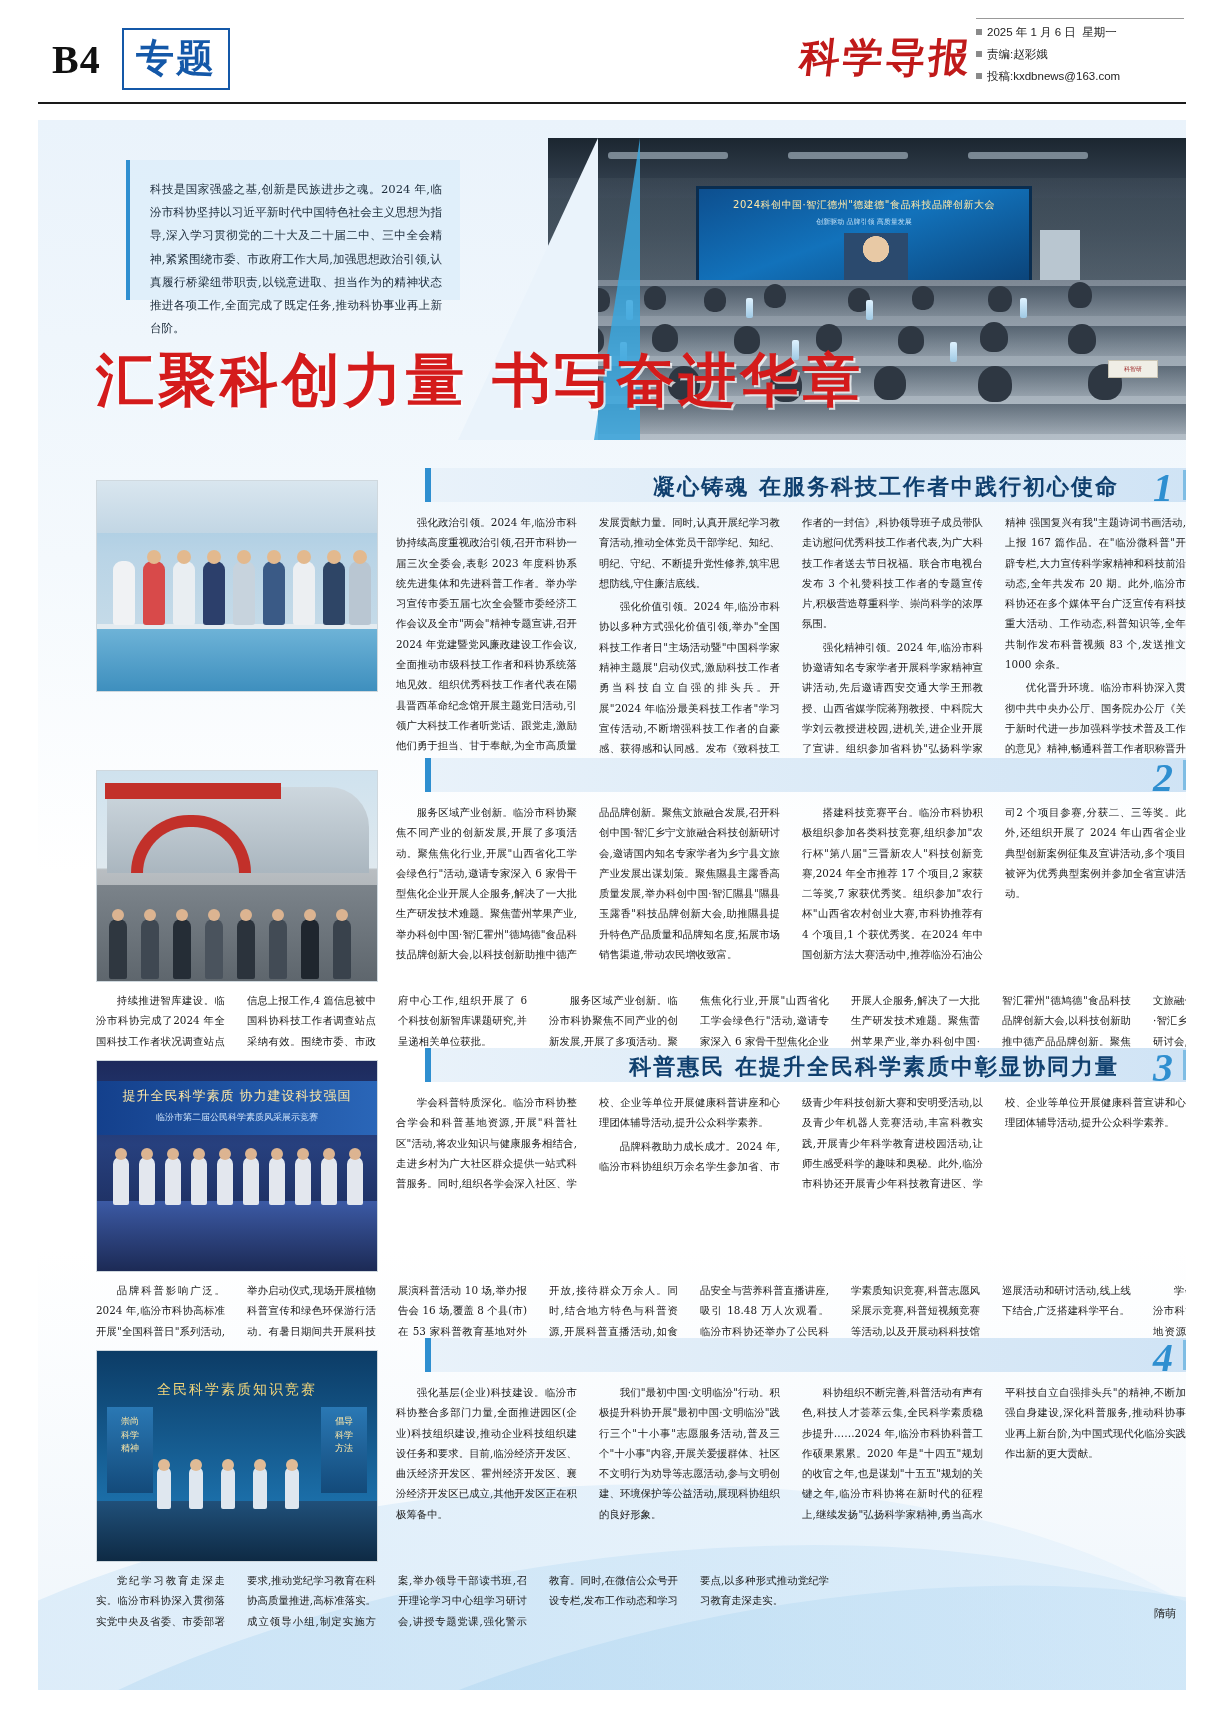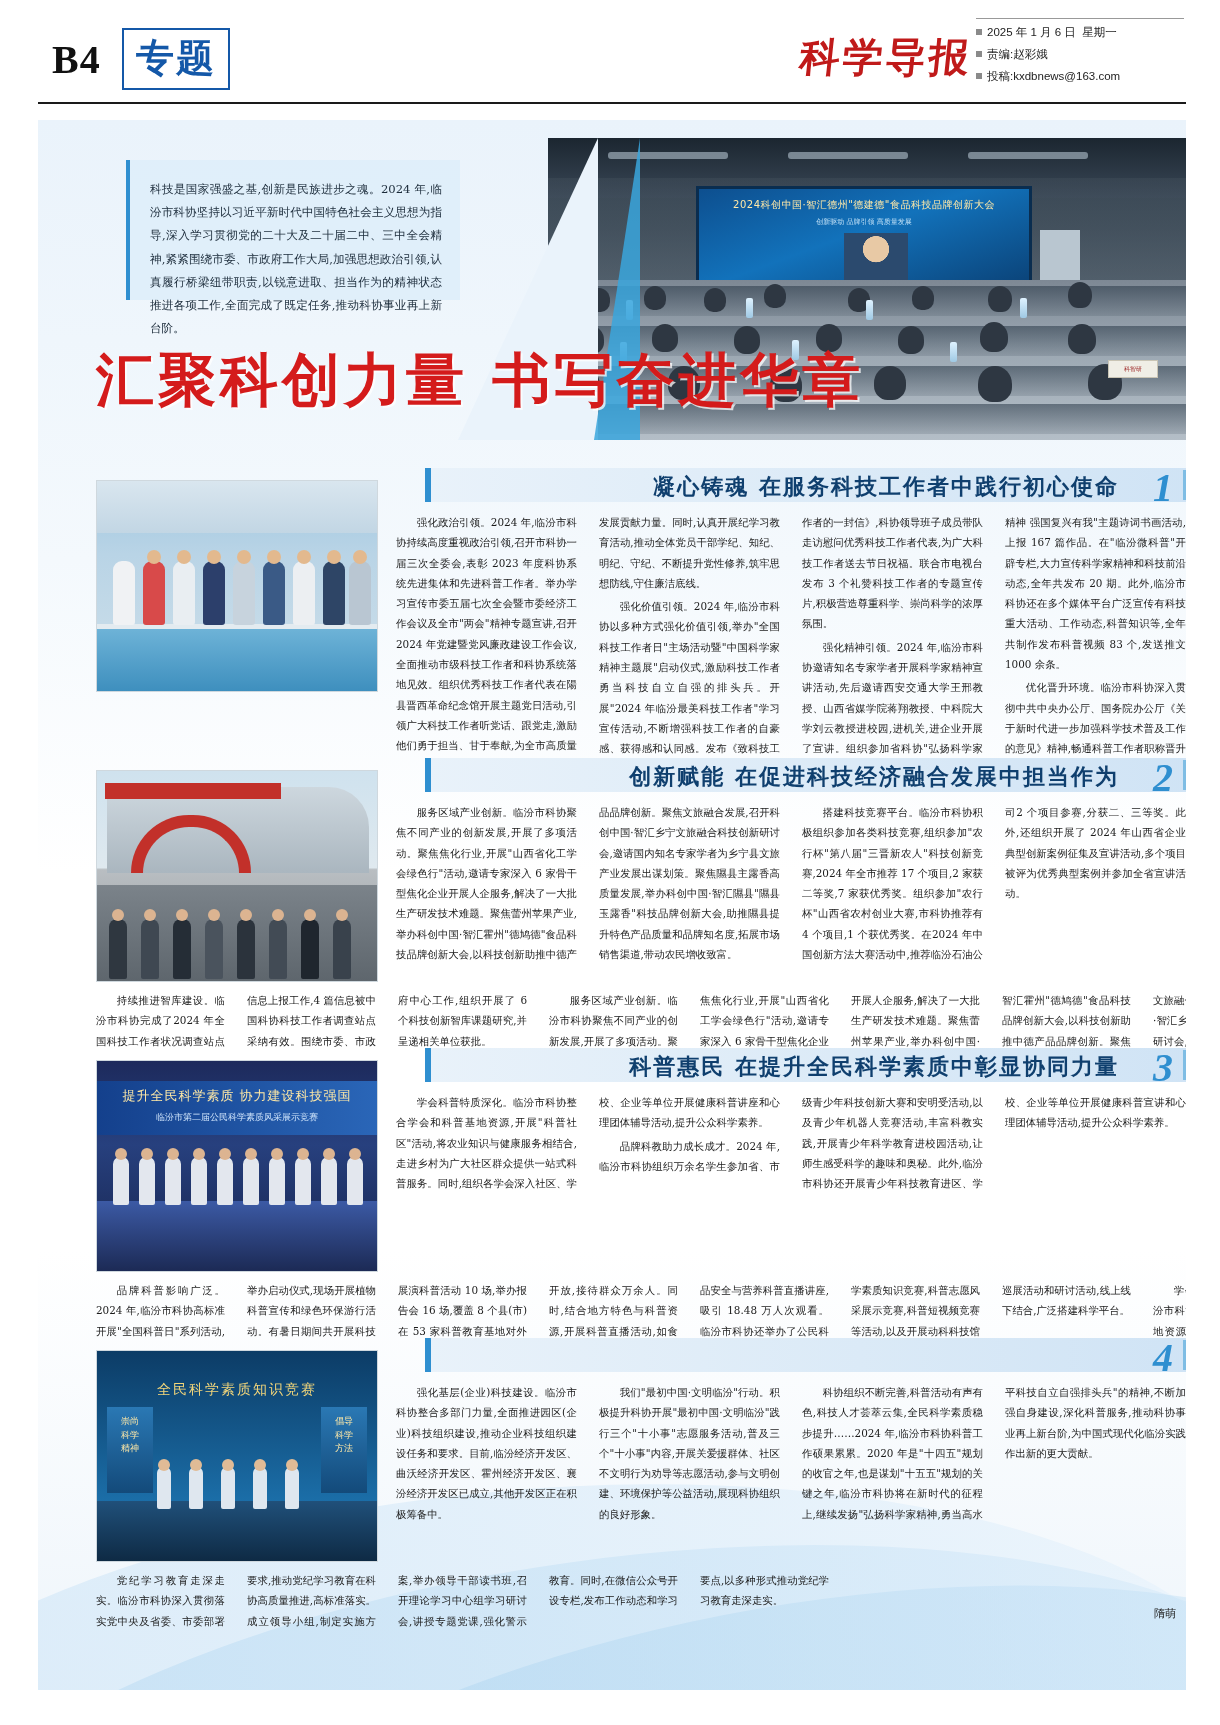--- a/index.html
+++ b/index.html
@@ -529,21 +529,20 @@
       <p>强化政治引领。2024 年,临汾市科协持续高度重视政治引领,召开市科协一届三次全委会,表彰 2023 年度科协系统先进集体和先进科普工作者。举办学习宣传市委五届七次全会暨市委经济工作会议及全市"两会"精神专题宣讲,召开 2024 年党建暨党风廉政建设工作会议,全面推动市级科技工作者和科协系统落地见效。组织优秀科技工作者代表在陽县晋西革命纪念馆开展主题党日活动,引领广大科技工作者听党话、跟党走,激励他们勇于担当、甘于奉献,为全市高质量发展贡献力量。同时,认真开展纪学习教育活动,推动全体党员干部学纪、知纪、明纪、守纪、不断提升党性修养,筑牢思想防线,守住廉洁底线。</p>
       <p>强化价值引领。2024 年,临汾市科协以多种方式强化价值引领,举办"全国科技工作者日"主场活动暨"中国科学家精神主题展"启动仪式,激励科技工作者勇当科技自立自强的排头兵。开展"2024 年临汾最美科技工作者"学习宣传活动,不断增强科技工作者的自豪感、获得感和认同感。发布《致科技工作者的一封信》,科协领导班子成员带队走访慰问优秀科技工作者代表,为广大科技工作者送去节日祝福。联合市电视台发布 3 个礼赞科技工作者的专题宣传片,积极营造尊重科学、崇尚科学的浓厚氛围。</p>
       <p>强化精神引领。2024 年,临汾市科协邀请知名专家学者开展科学家精神宣讲活动,先后邀请西安交通大学王邢教授、山西省媒学院蒋翔教授、中科院大学刘云教授进校园,进机关,进企业开展了宣讲。组织参加省科协"弘扬科学家精神 强国复兴有我"主题诗词书画活动,上报 167 篇作品。在"临汾微科普"开辟专栏,大力宣传科学家精神和科技前沿动态,全年共发布 20 期。此外,临汾市科协还在多个媒体平台广泛宣传有科技重大活动、工作动态,科普知识等,全年共制作发布科普视频 83 个,发送推文 1000 余条。</p>
       <p>优化晋升环境。临汾市科协深入贯彻中共中央办公厅、国务院办公厅《关于新时代进一步加强科学技术普及工作的意见》精神,畅通科普工作者职称晋升通道,加强科普人才队伍建设,完善科普人才的评价机制,优化科普人才发展政策环境,为科技工作者提供更好的职业发展前景。</p>
     </div>
   </div>
 
   <div class="block blk2">
     <div class="sec-head">
       <span class="bar-left"></span>
-      <div class="sec-title">创新赋能  在促进科技经济融合发展中担当作为</div>
       <div class="sec-num">2</div>
       <div class="sec-ticks">
           <i></i>
           <i></i>
           <i></i>
         </div>
     </div>
     <div class="photo p2">
       <div class="bldg"></div>
       <div class="banner"></div>

